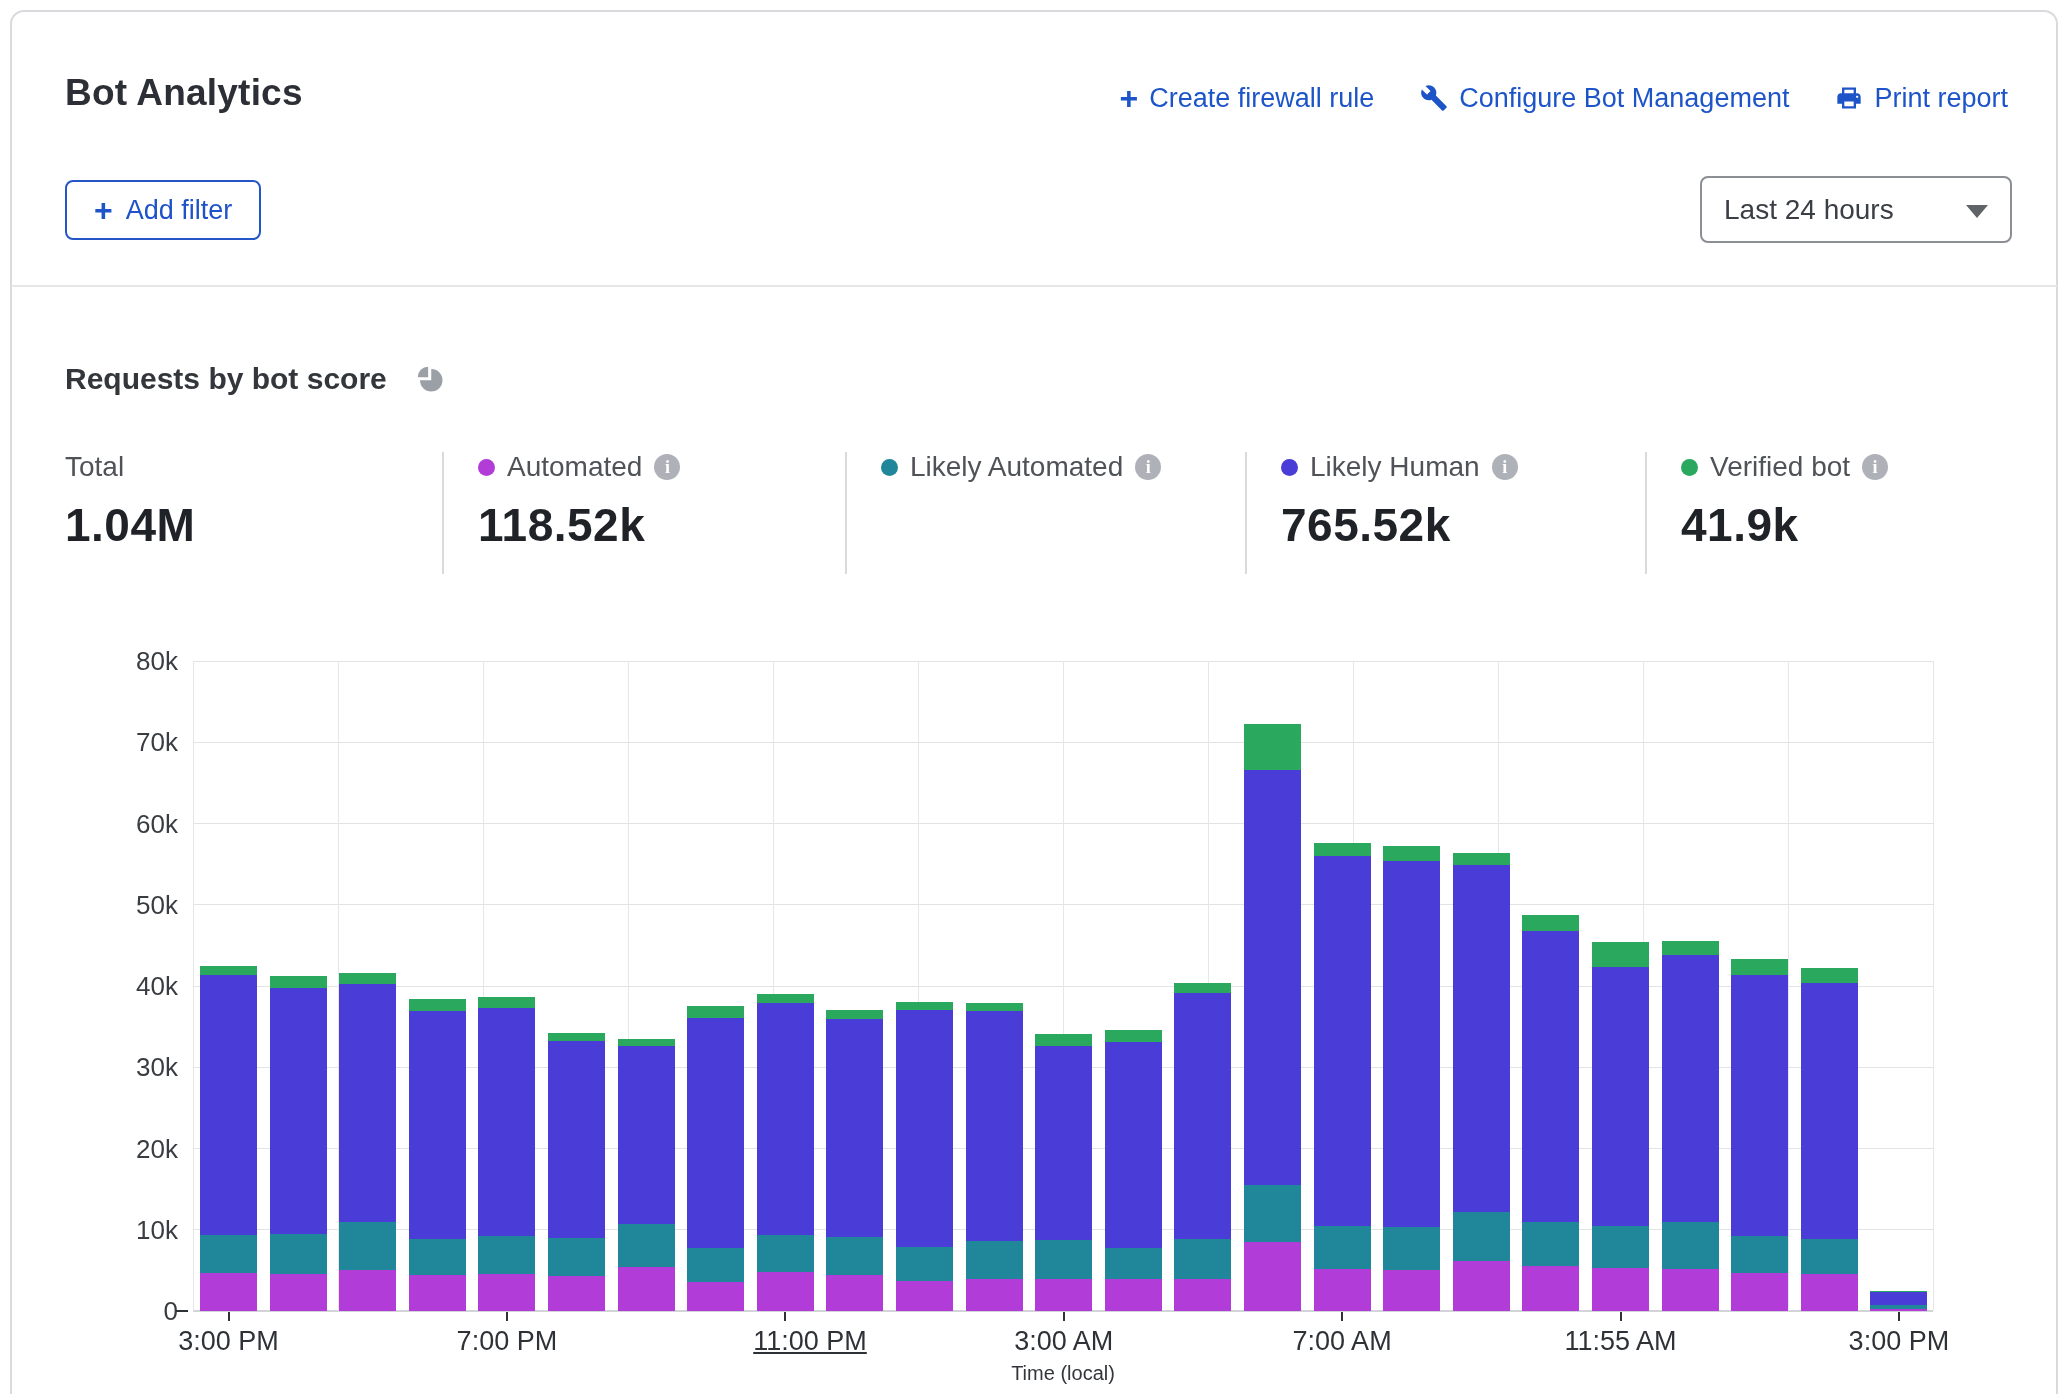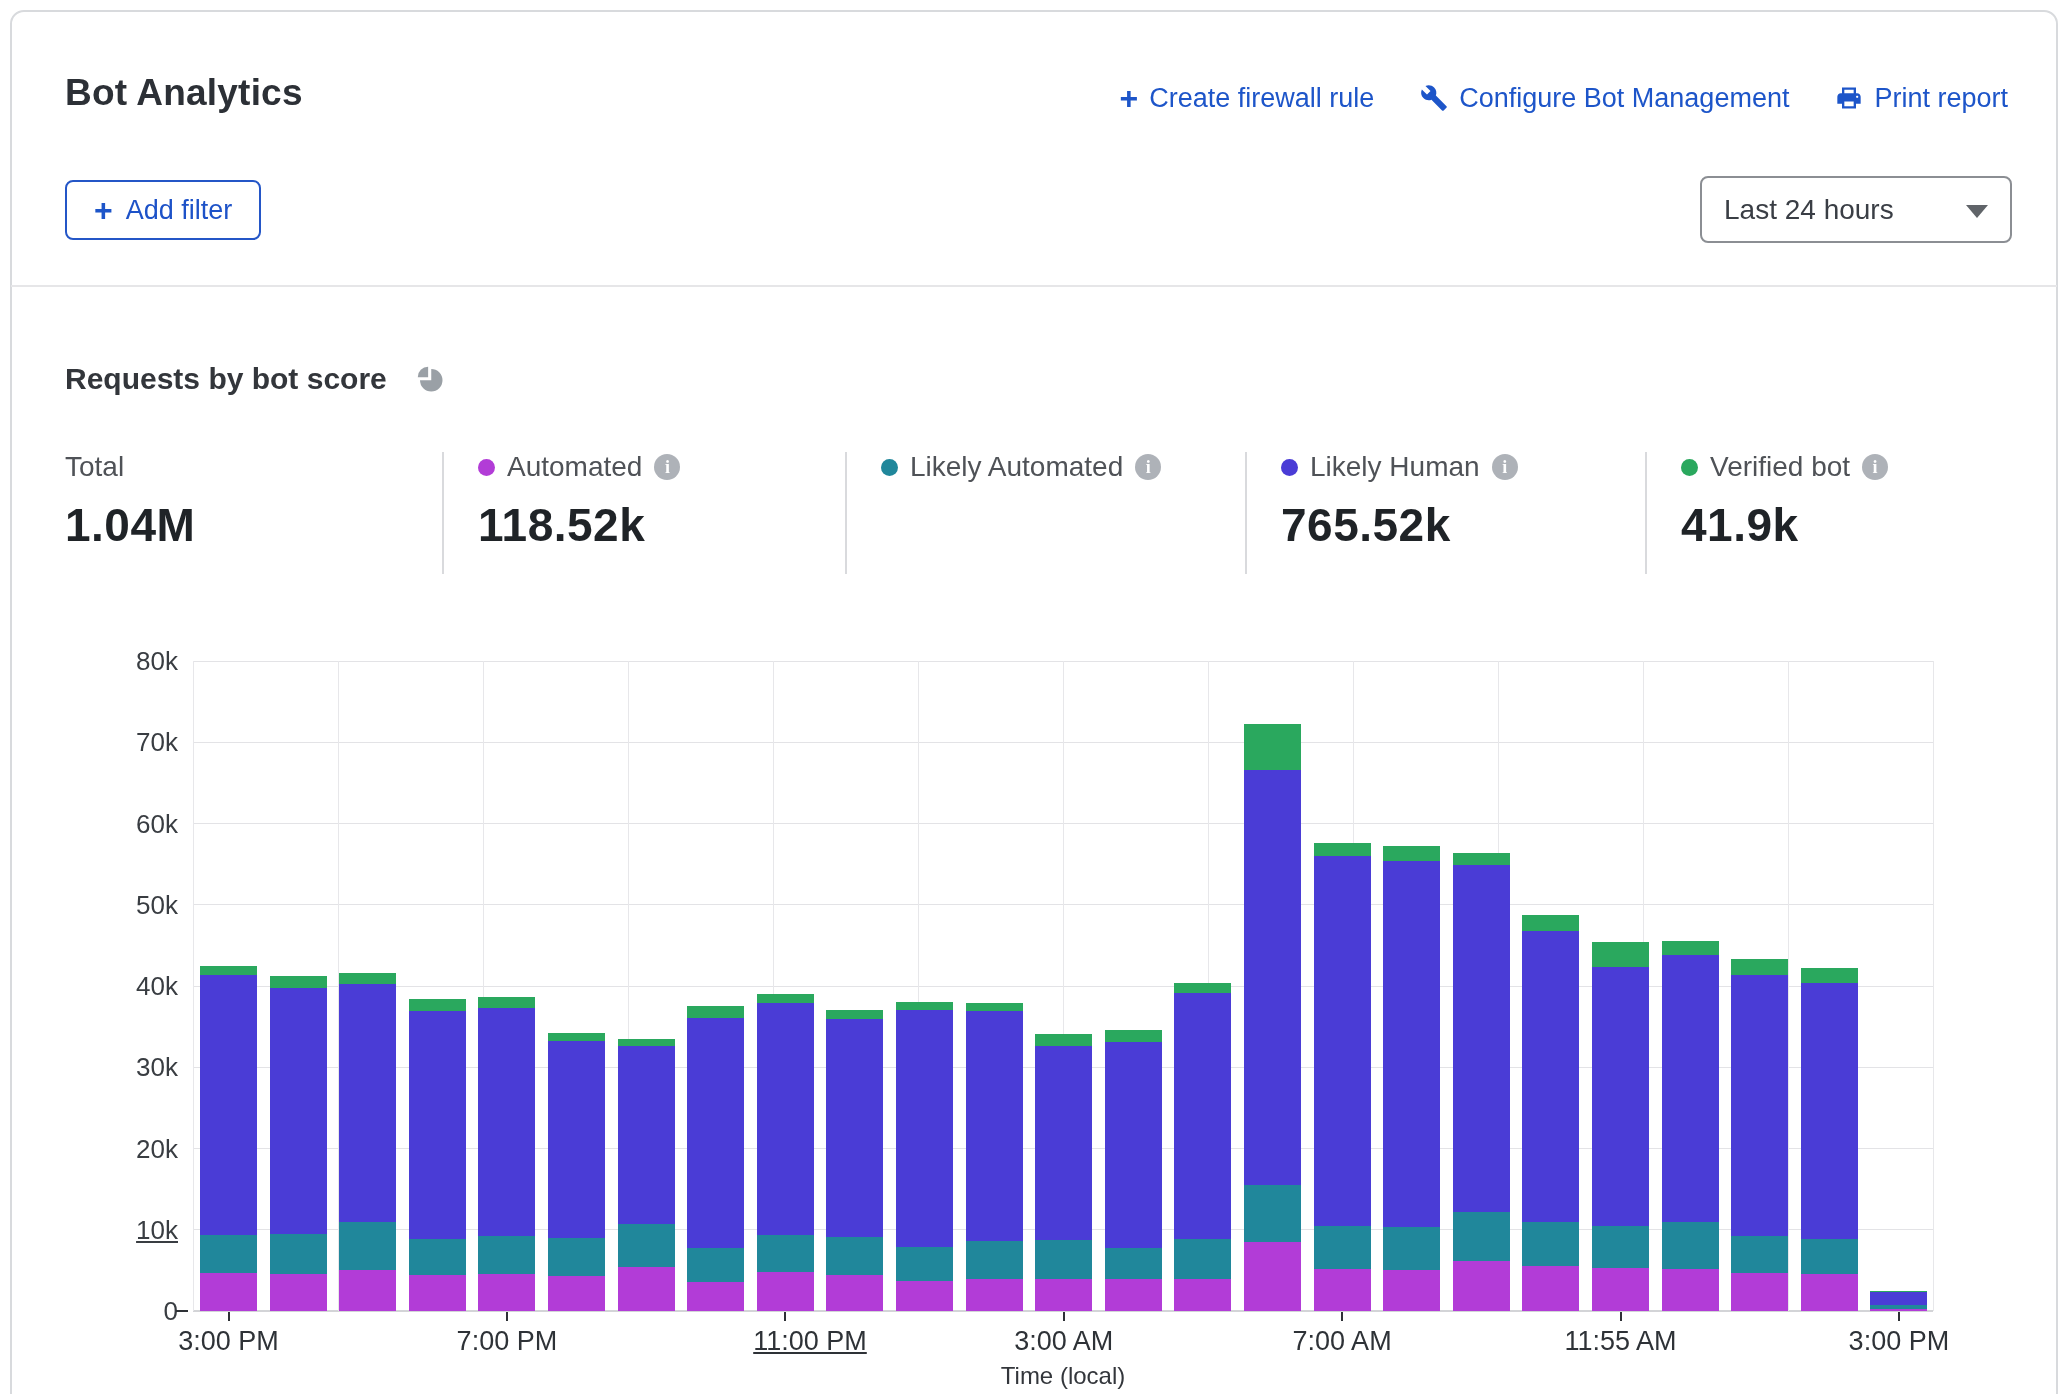--- a/index.html
+++ b/index.html
@@ -50,21 +50,21 @@
   .plot { position:absolute; left:193px; top:661px; width:1740px; height:650px; }
   .hgrid { position:absolute; left:0; width:100%; height:1px; background:#e3e3e6; }
   .vgrid { position:absolute; top:0; width:1px; height:100%; background:#e7e7ea; }
   .axis-bottom { position:absolute; left:0; bottom:-1px; width:100%; height:2px; background:#d3d4d7; }
   .bar { position:absolute; bottom:0; display:flex; flex-direction:column-reverse; }
   .bar-seg { width:100%; }
   .ylabel { position:absolute; width:90px; text-align:right; font-size:26px; color:#393d42; height:32px; line-height:32px; }
   .xtick { position:absolute; width:2px; height:9px; background:#2e3136; top:1312px; }
   .ytick0 { position:absolute; left:176px; top:1310px; width:12px; height:2px; background:#2e3136; }
   .xlabel { position:absolute; top:1326px; transform:translateX(-50%); font-size:27px; color:#2e3237; white-space:nowrap; }
-  .xaxis-name { position:absolute; top:1362px; left:1063px; transform:translateX(-50%); font-size:24px; color:#33363b; }
+  .xaxis-name { position:absolute; top:1362px; left:1063px; transform:translateX(-50%); font-size:20px; color:#33363b; }
 </style>
 </head>
 <body>
 
 <div id="viewport">
   <div class="card"></div>
 
   <div class="page-title">Bot Analytics</div>
 
   <div class="actions">
@@ -155,21 +155,21 @@
         <span class="dot" style="background:#2aa85e"></span>
         <span class="stat-label">Verified bot</span>
         <span class="info-icon">i</span>
       </div>
       <div class="stat-value">41.9k</div>
     </div>
   </div>
 
   <div id="y-labels">
       <div class="ylabel" style="left: 88px; top: 1295px;">0</div>
-      <div class="ylabel" style="left: 88px; top: 1213.75px; text-decoration: underline;">10k</div>
+      <div class="ylabel" style="left: 88px; top: 1213.75px;">10k</div>
       <div class="ylabel" style="left: 88px; top: 1132.5px;">20k</div>
       <div class="ylabel" style="left: 88px; top: 1051.25px;">30k</div>
       <div class="ylabel" style="left: 88px; top: 970px;">40k</div>
       <div class="ylabel" style="left: 88px; top: 888.75px;">50k</div>
       <div class="ylabel" style="left: 88px; top: 807.5px;">60k</div>
       <div class="ylabel" style="left: 88px; top: 726.25px;">70k</div>
       <div class="ylabel" style="left: 88px; top: 645px;">80k</div>
     </div>
   <div class="plot" id="plot">
     <div class="axis-bottom"></div>

